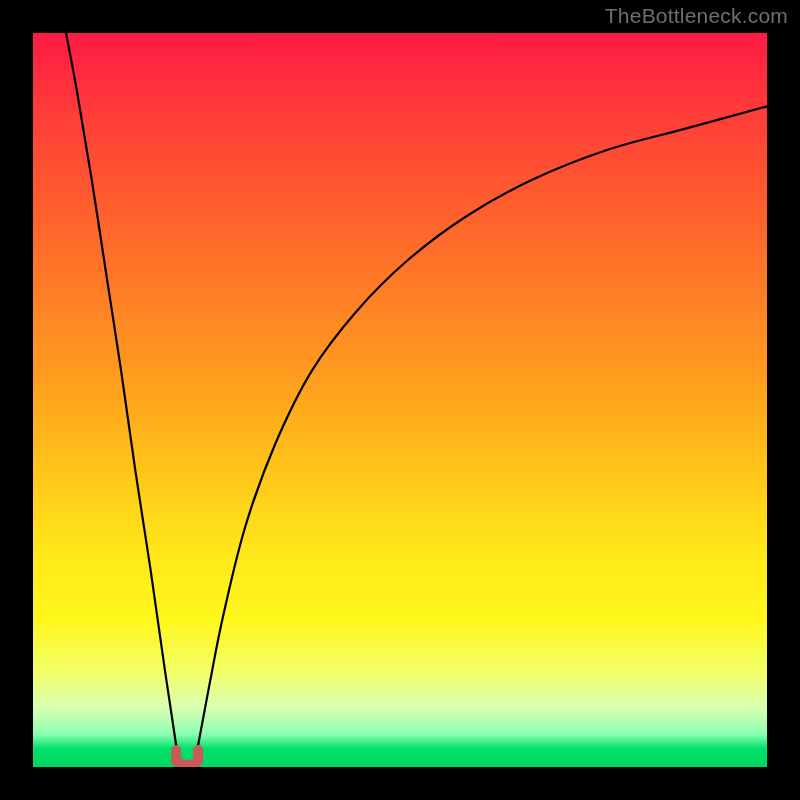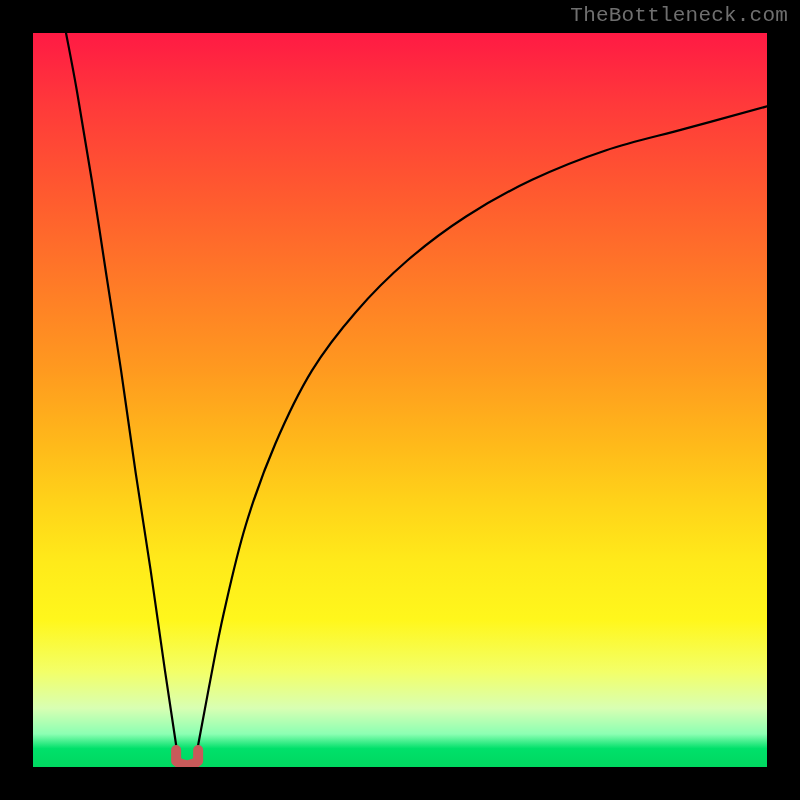--- a/index.html
+++ b/index.html
@@ -35,21 +35,21 @@
       #00d860 100%
     );
   }
   .watermark {
     position: absolute;
     top: 4px;
     right: 12px;
     color: #6f6f6f;
     font-size: 21px;
     letter-spacing: 0.2px;
-    font-family: Liberation Mono, monospace;
+    font-family: Liberation Sans, sans-serif;
   }
   svg.curve {
     position: absolute;
     left: 0; top: 0;
   }
 </style>
 </head>
 <body>
 
 <div class="frame">

